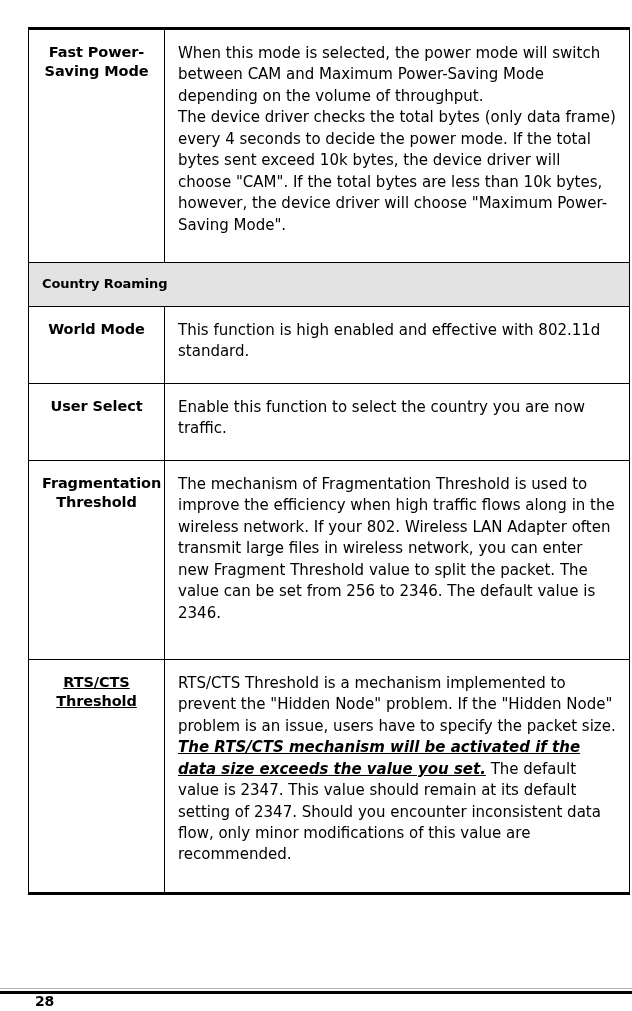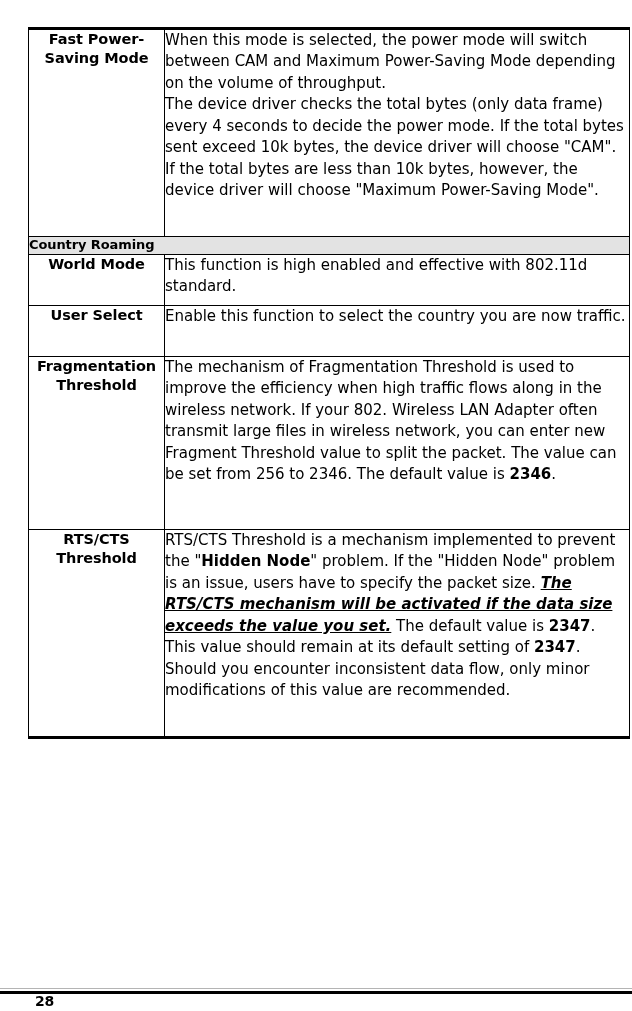--- a/index.html
+++ b/index.html
@@ -29,21 +29,21 @@
     position: absolute;
     left: 28px;
     top: 27px;
     width: 601px;
     border-collapse: collapse;
     table-layout: fixed;
   }
   .spec-table td {
     border: 1px solid #000000;
     vertical-align: top;
-    padding: 0;
+    padding: 13px;
   }
   .spec-table .col-label {
     width: 136px;
   }
   .spec-table .col-desc {
     width: 465px;
   }
 
   
   .spec-table tr.first-row > td {
@@ -74,21 +74,21 @@
 
   .section-cell {
     background: #e3e3e3;
     font-weight: bold;
     font-size: 13px;
     line-height: 1.3;
     padding: 7px 0 8px 7px;
     letter-spacing: -0.1px;
   }
 
-  b.b { font-weight: bold; }
+  b.b { font-weight: normal; }
   span.biu {
     font-weight: bold;
     font-style: italic;
     text-decoration: underline;
   }
 
   
   .footer-rule-thin {
     position: absolute;
     left: 0;
@@ -155,21 +155,21 @@
       </tr>
 
       <tr>
         <td class="label-cell" style="height:172px;">Fragmentation Threshold</td>
         <td class="desc-cell">
           <p><span>The mechanism of Fragmentation Threshold is used to improve the efficiency when high traffic flows along in the wireless network. If your 802. Wireless LAN Adapter often transmit large files in wireless network, you can enter new Fragment Threshold value to split the packet. The value can be set from 256 to 2346. The default value is </span><b class="b">2346</b><span>.</span></p>
         </td>
       </tr>
 
       <tr class="last-row">
-        <td class="label-cell" style="height:206px;">RTS/CTS Threshold</td>
+        <td class="label-cell" style="height:206px;text-decoration:underline;">RTS/CTS Threshold</td>
         <td class="desc-cell">
           <p><span>RTS/CTS Threshold is a mechanism implemented to prevent the "</span><b class="b">Hidden Node</b><span>" problem. If the "Hidden Node" problem is an issue, users have to specify the packet size. </span><span class="biu">The RTS/CTS mechanism will be activated if the data size exceeds the value you set.</span><span>  The default value is </span><b class="b">2347</b><span>. This value should remain at its default setting of </span><b class="b">2347</b><span>.  Should you encounter inconsistent data flow, only minor modifications of this value are recommended.</span></p>
         </td>
       </tr>
 
     </tbody>
   </table>
 
   <div class="footer-rule-thin"></div>
   <div class="footer-rule-thick"></div>

